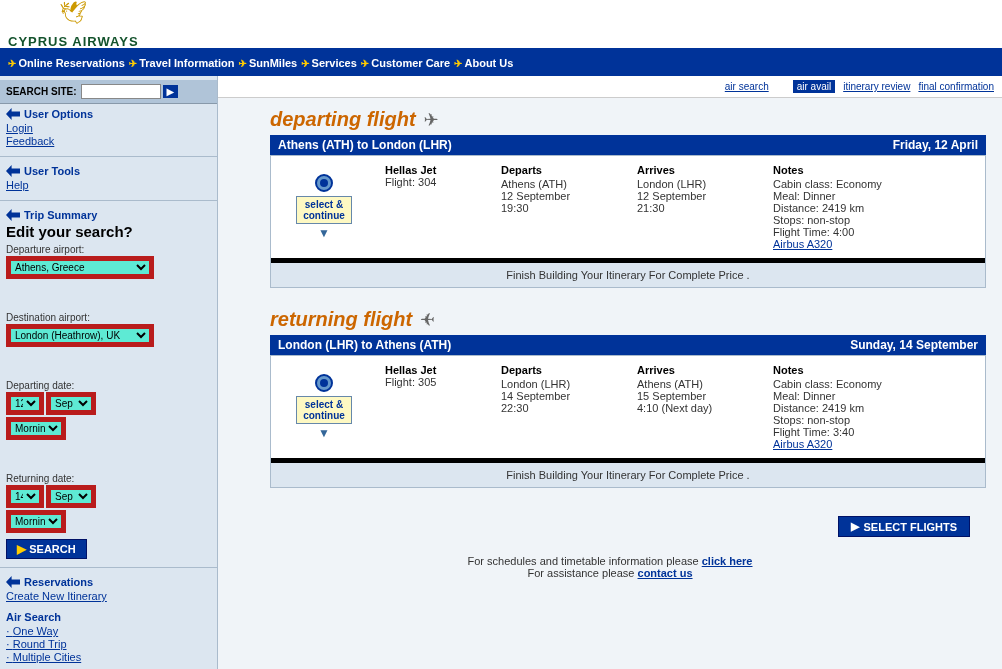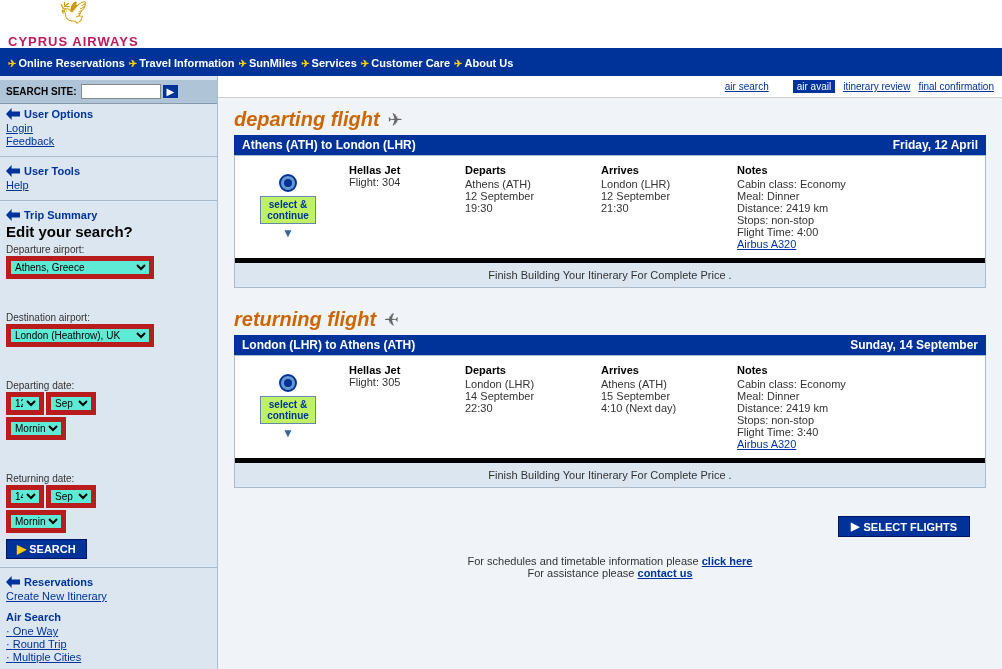--- a/index.html
+++ b/index.html
@@ -45,34 +45,34 @@
     #main { flex: 1; padding: 0; background: #f0f4f8; }
 
     
     #steps-bar { background: #fff; display: flex; justify-content: flex-end; align-items: center; padding: 4px 8px; border-bottom: 1px solid #ccc; }
     .step-link { color: #003399; text-decoration: underline; font-size: 10px; margin-left: 8px; }
     .step-active { background: #003399; color: #fff; font-size: 10px; padding: 1px 4px; margin-left: 24px; }
 
     
     #flights-container { padding: 10px 16px; }
 
-    .flight-section { margin-bottom: 20px; }
+    .flight-section { margin-bottom: 20px; margin-left: 36px; }
 
     .flight-header-title { display: flex; align-items: center; gap: 8px; margin-bottom: 4px; }
     .flight-title-text { font-size: 20px; color: #cc6600; font-style: italic; font-weight: bold; }
 
     .flight-route-bar { background: #003399; color: #fff; display: flex; justify-content: space-between; padding: 3px 8px; font-size: 12px; font-weight: bold; }
 
     .flight-content { background: #fff; border: 1px solid #aabbcc; }
     .flight-row { display: flex; align-items: stretch; padding: 8px; gap: 16px; }
 
     .select-col { width: 90px; display: flex; flex-direction: column; align-items: center; justify-content: center; }
     .radio-circle { width: 18px; height: 18px; border-radius: 50%; border: 2px solid #003399; background: #6699cc; display: flex; align-items: center; justify-content: center; cursor: pointer; }
     .radio-inner { width: 8px; height: 8px; border-radius: 50%; background: #003399; }
-    .select-btn { background: #bef264; border: 1px solid #6688aa; font-size: 10px; color: #003399; padding: 2px 6px; cursor: pointer; font-weight: bold; margin-top: 4px; }
+    .select-btn { background: #fef9c3; border: 1px solid #6688aa; font-size: 10px; color: #003399; padding: 2px 6px; cursor: pointer; font-weight: bold; margin-top: 4px; }
     .arrow-down { color: #336699; font-size: 12px; margin-top: 2px; }
 
     .airline-col { width: 100px; }
     .airline-name { font-weight: bold; font-size: 11px; color: #000; }
     .flight-num { font-size: 11px; color: #333; }
 
     .departs-col, .arrives-col { width: 120px; }
     .col-header { font-weight: bold; font-size: 11px; color: #000; margin-bottom: 2px; }
     .col-val { font-size: 11px; color: #333; }
 
@@ -91,21 +91,21 @@
     #info-links { text-align: center; padding: 10px; font-size: 11px; color: #333; }
     #info-links a { color: #003399; font-weight: bold; text-decoration: underline; }
   </style>
 </head>
 <body>
 
 <div id="header">
   <div id="header-logo">
     <div style="display:flex;flex-direction:column;align-items:center;">
       <div style="color:#cc9900;font-size:22px;">🕊</div>
-      <div style="font-size:13px;font-weight:bold;color:#be185d;letter-spacing:1px;margin-top:8px;">CYPRUS AIRWAYS</div>
+      <div style="font-size:13px;font-weight:bold;color:#14532d;letter-spacing:1px;margin-top:8px;">CYPRUS AIRWAYS</div>
     </div>
   </div>
 </div>
 
 <div id="navbar">
   <a href="#">
       <span class="nav-arrow">✈</span>
       <span>Online Reservations</span>
     </a>
   <a href="#">

